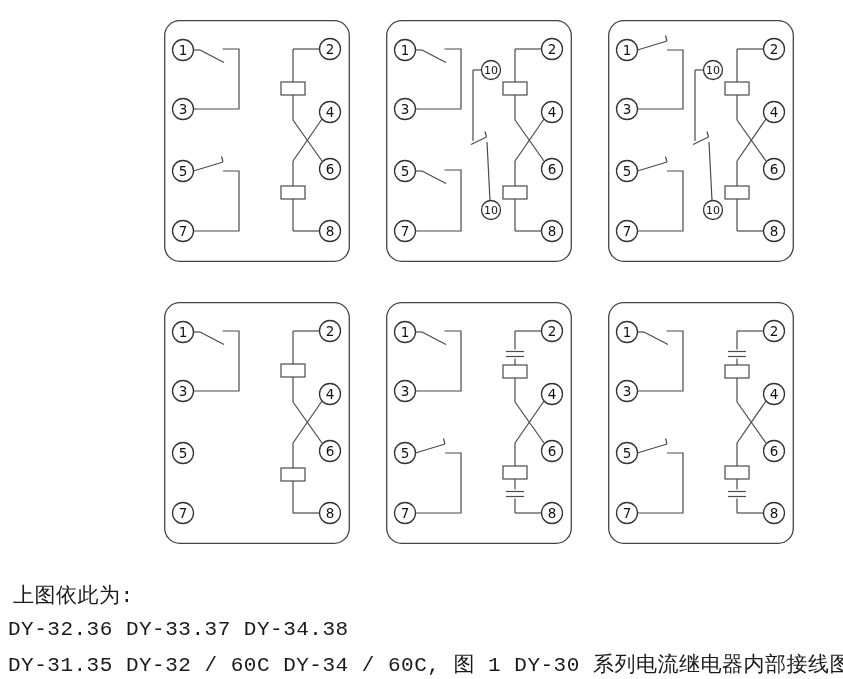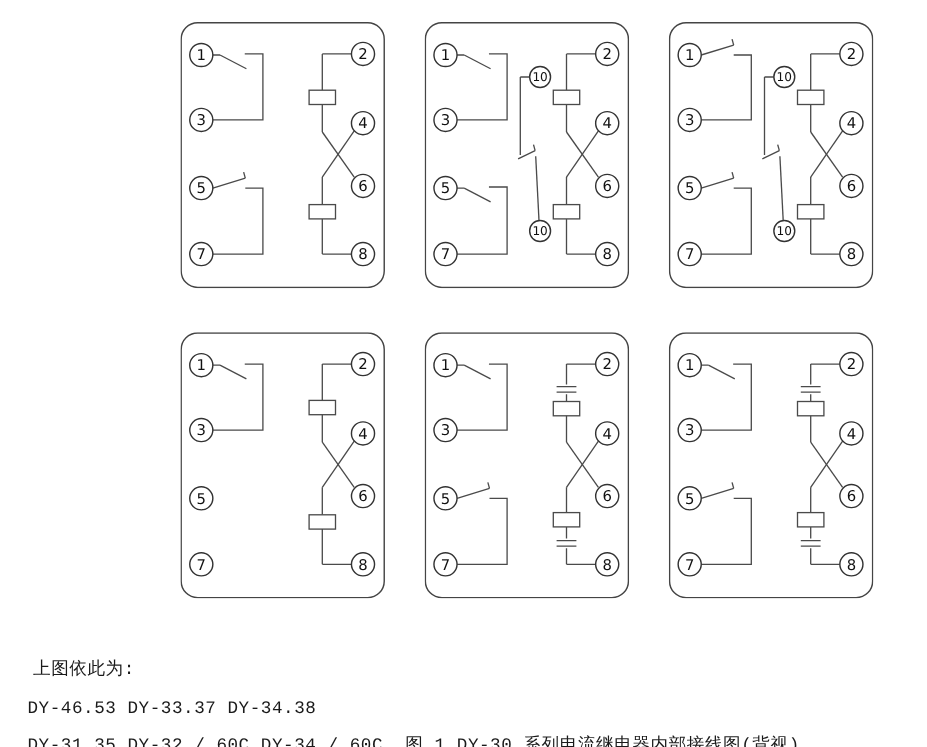--- a/index.html
+++ b/index.html
@@ -12,23 +12,23 @@
   }
   .dbox{position:absolute;width:186px;height:242px;}
   .dbox svg{display:block;width:186px;height:242px;}
   #d1{left:164px;top:20px;}
   #d2{left:386px;top:20px;}
   #d3{left:608px;top:20px;}
   #d4{left:164px;top:302px;}
   #d5{left:386px;top:302px;}
   #d6{left:608px;top:302px;}
   .caption p{
-    position:absolute;margin:17px;
+    position:absolute;margin:0;
     font-family:"Liberation Mono","DejaVu Sans Mono",monospace;
-    font-size:16px;color:#1a1a1a;white-space:nowrap;letter-spacing:0.5px;
+    font-size:21px;color:#1a1a1a;white-space:nowrap;letter-spacing:0.5px;
   }
   #cap1{left:13px;top:581px;}
   #cap2{left:8px;top:618px;}
   #cap3{left:8px;top:650px;}
 </style>
 </head>
 <body>
 
 <div id="root">
   <div class="grid">
@@ -278,16 +278,16 @@
           <circle cx="166" cy="149" r="10.5" fill="#fff" stroke="#333333" stroke-width="1.3"></circle>
           <text x="166" y="153.8" text-anchor="middle" font-family="&quot;DejaVu Sans&quot;, sans-serif" font-size="13.5" fill="#111111">6</text>
           <circle cx="166" cy="211" r="10.5" fill="#fff" stroke="#333333" stroke-width="1.3"></circle>
           <text x="166" y="215.8" text-anchor="middle" font-family="&quot;DejaVu Sans&quot;, sans-serif" font-size="13.5" fill="#111111">8</text>
         </svg>
       </div>
   </div>
 
   <div class="caption">
     <p id="cap1">上图依此为:</p>
-    <p id="cap2">DY-46.53 DY-33.37 DY-34.38</p>
+    <p id="cap2">DY-32.36 DY-33.37 DY-34.38</p>
     <p id="cap3">DY-31.35 DY-32 / 60C DY-34 / 60C, 图 1 DY-30 系列电流继电器内部接线图(背视)</p>
   </div>
 </div>
 
 </body></html>

